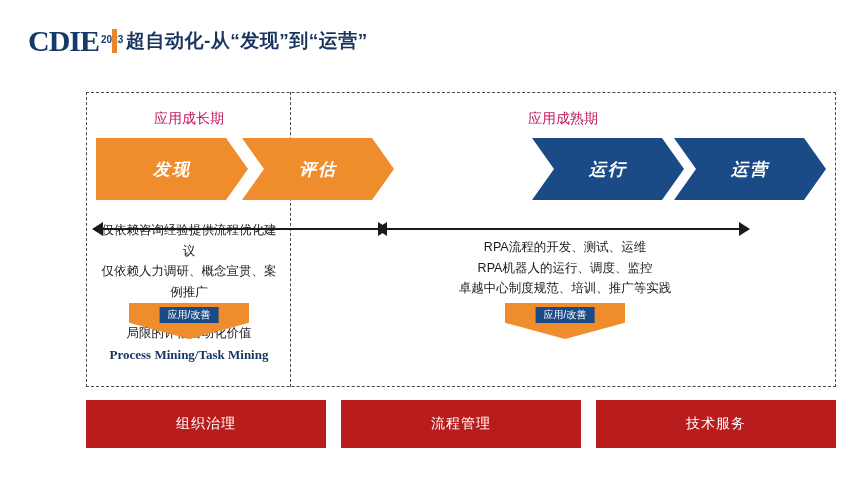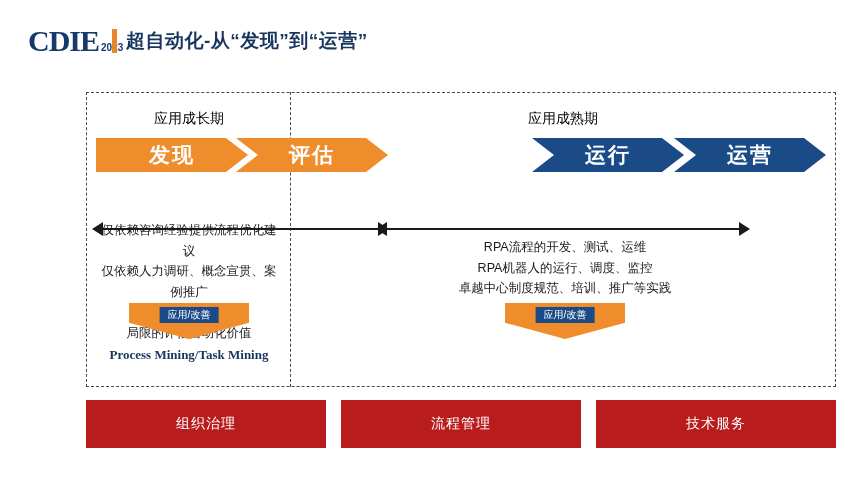--- a/index.html
+++ b/index.html
@@ -24,21 +24,21 @@
     position: absolute;
     left: 28px;
     top: 26px;
     color: #16396b;
     font-family: "Liberation Serif", serif;
     font-weight: bold;
     font-size: 30px;
     letter-spacing: -1px;
     line-height: 1;
     display: flex;
-    align-items: flex-end;
+    align-items: center;
   }
   .logo .year {
     font-family: "Liberation Sans", sans-serif;
     font-size: 10px;
     font-weight: bold;
     margin-left: 2px;
     margin-bottom: 3px;
     letter-spacing: 0;
   }
   .title-bar {
@@ -78,47 +78,48 @@
     top: 92px;
     width: 0;
     height: 295px;
     border-left: 1px dashed #4a4a4a;
   }
 
   
   .phase-label {
     position: absolute;
     font-size: 14px;
-    color: #000000;
+    color: #be185d;
     text-align: center;
     top: 110px;
   }
   .phase-label.growth { left: 96px; width: 186px; }
   .phase-label.mature { left: 300px; width: 526px; }
 
   
   .chevron-row {
     position: absolute;
     left: 96px;
     top: 138px;
     height: 50px;
     width: 730px;
   }
   .chev {
     position: absolute;
     top: 0;
-    height: 34px;
+    height: 62px;
     display: flex;
     align-items: center;
     justify-content: center;
     color: #ffffff;
-    font-size: 21px;
+    font-size: 17px;
     font-weight: bold;
     letter-spacing: 2px;
     clip-path: polygon(0 0, calc(100% - 22px) 0, 100% 50%, calc(100% - 22px) 100%, 0 100%, 22px 50%);
+    font-style: italic;
   }
   .chev.first {
     clip-path: polygon(0 0, calc(100% - 22px) 0, 100% 50%, calc(100% - 22px) 100%, 0 100%);
   }
   .chev.orange { background: #ef8c2c; }
   .chev.blue   { background: #1b4b87; }
 
   
   .arrow-line {
     position: absolute;
@@ -227,21 +228,21 @@
   </div>
 
   <div class="frame"></div>
   <div class="frame-divider"></div>
 
   <div class="phase-label growth">应用成长期</div>
   <div class="phase-label mature">应用成熟期</div>
 
   <div class="chevron-row">
     <div class="chev orange first" style="left:0px; width:152px;">发现</div>
-    <div class="chev orange" style="left:140px; width:152px;">评估</div>
+    <div class="chev orange" style="left:146px; width:152px;">评估</div>
     <div class="chev blue" style="left:436px; width:152px;">运行</div>
     <div class="chev blue" style="left:578px; width:152px;">运营</div>
   </div>
 
   <div class="arrow-head left" style="left:92px;"></div>
   <div class="arrow-line" style="left:103px; width:275px;"></div>
   <div class="arrow-head right" style="left:378px;"></div>
 
   <div class="arrow-head left" style="left:376px;"></div>
   <div class="arrow-line" style="left:387px; width:352px;"></div>

